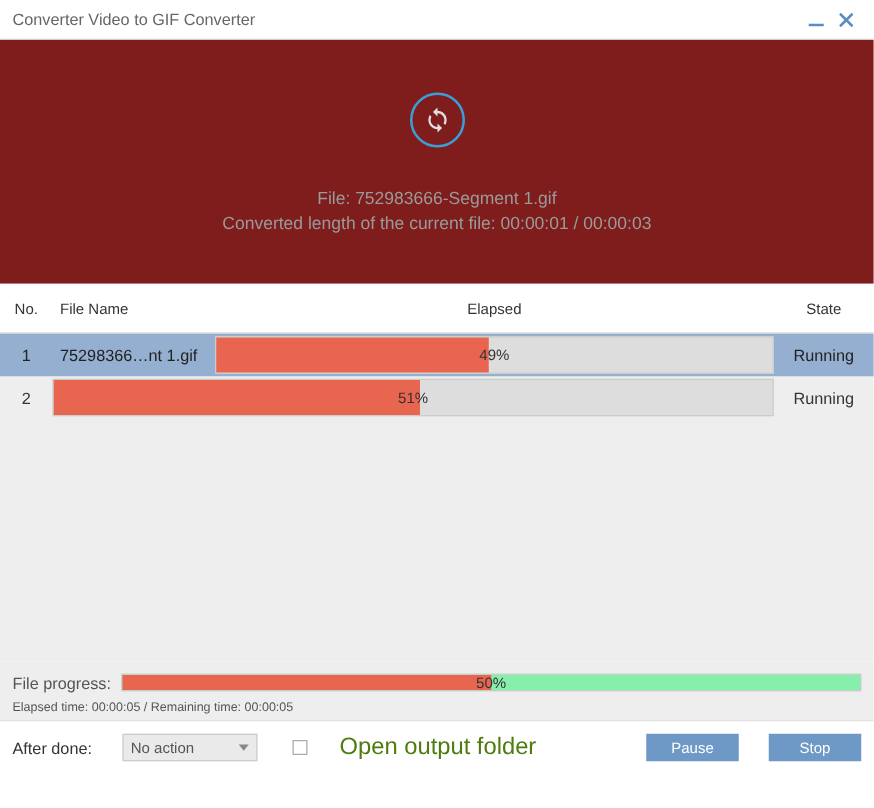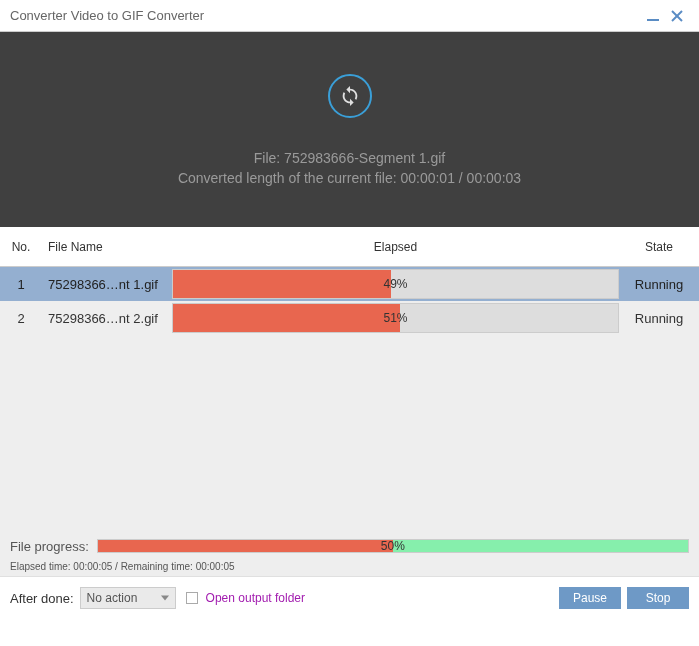--- a/index.html
+++ b/index.html
@@ -1,20 +1,20 @@
 <!DOCTYPE html>
 <html><head>
 <meta charset="utf-8">
 <style>
 * { box-sizing: border-box; margin: 0; padding: 0; }
 body { font-family: Arial, sans-serif; font-size: 13px; color: #333; background: #fff; width: 699px; }
 .titlebar { height: 32px; display: flex; align-items: center; padding: 0 10px; border-bottom: 1px solid #ccc; }
 .titlebar-title { flex: 1; color: #666; font-size: 13px; }
 .titlebar-btn { width: 24px; height: 24px; display: flex; align-items: center; justify-content: center; cursor: pointer; color: #5a8cc4; }
-.preview { background: #404040; height: 195px; display: flex; flex-direction: column; align-items: center; justify-content: center; }
+.preview { background: #7f1d1d; height: 195px; display: flex; flex-direction: column; align-items: center; justify-content: center; }
 .refresh-circle { width: 44px; height: 44px; border: 2px solid #3a9fd8; border-radius: 50%; display: flex; align-items: center; justify-content: center; margin-bottom: 28px; }
 .refresh-circle svg { fill: #e0e0e0; }
 .preview-line { color: #9a9a9a; font-size: 14px; margin-top: 4px; }
 .table-header { display: flex; background: #fff; border-bottom: 1px solid #ccc; height: 40px; align-items: center; font-size: 12px; color: #333; }
 .th { text-align: left; }
 .col-no { width: 42px; text-align: center; }
 .col-name { width: 130px; padding-left: 6px; }
 .col-prog { flex: 1; text-align: center; }
 .col-state { width: 80px; text-align: center; }
 .table-body { height: 262px; background: #eee; }
@@ -23,28 +23,28 @@
 .cell { }
 .progress-wrap { flex: 1; display: flex; align-items: center; position: relative; height: 16px; }
 .progress-bar { position: relative; flex: 1; height: 30px; background: #ddd; border: 1px solid #ccc; }
 .progress-fill { position: absolute; left: 0; top: 0; bottom: 0; background: #e8664f; }
 .progress-label { position: absolute; left: 50%; top: 50%; transform: translate(-50%, -50%); font-size: 12px; color: #333; }
 .total-sec { background: #eee; padding: 8px 10px 4px; }
 .total-row { display: flex; align-items: center; height: 18px; margin-bottom: 6px; }
 .total-label { color: #555; margin-right: 8px; font-size: 13px; }
 .total-bar { flex: 1; height: 14px; background: #86efac; border: 1px solid #ccc; position: relative; }
 .elapsed { color: #555; font-size: 10px; }
-.footer { display: flex; align-items: center; padding: 10px; gap: 6px; border-top: 1px solid #e0e0e0; }
+.footer { display: flex; align-items: center; padding: 10px; gap: 24px; border-top: 1px solid #e0e0e0; }
 .footer-label { color: #333; font-size: 13px; }
-.select { width: 96px; height: 22px; background: #eaeaea; border: 1px solid #ccc; display: flex; align-items: center; padding: 0 6px; font-size: 12px; color: #555; position: relative; cursor: pointer; }
+.select { width: 108px; height: 22px; background: #eaeaea; border: 1px solid #ccc; display: flex; align-items: center; padding: 0 6px; font-size: 12px; color: #555; position: relative; cursor: pointer; }
 .select::after { content: ''; position: absolute; right: 6px; top: 50%; width: 0; height: 0; border-left: 4px solid transparent; border-right: 4px solid transparent; border-top: 5px solid #888; transform: translateY(-50%); }
 .checkbox { width: 12px; height: 12px; border: 1px solid #aaa; background: #fff; margin-left: 4px; cursor: pointer; }
-.cb-label { color: #a21caf; font-size: 12px; margin-left: 2px; }
+.cb-label { color: #4d7c0f; font-size: 19px; margin-left: 2px; }
 .spacer { flex: 1; }
-.btn { width: 62px; height: 22px; background: #6e99c6; color: #fff; border: none; font-size: 12px; cursor: pointer; display: flex; align-items: center; justify-content: center; }
+.btn { width: 74px; height: 22px; background: #6e99c6; color: #fff; border: none; font-size: 12px; cursor: pointer; display: flex; align-items: center; justify-content: center; }
 </style>
 </head>
 <body>
 
 <div class="titlebar">
   <div class="titlebar-title">Converter Video to GIF Converter</div>
   <div class="titlebar-btn">
     <svg width="14" height="14" viewBox="0 0 14 14">
         <rect x="1" y="10" width="12" height="2" fill="currentColor"></rect>
       </svg>
@@ -81,21 +81,20 @@
       <div class="progress-wrap">
         <div class="progress-bar">
           <div class="progress-fill" style="width:49%"></div>
           <div class="progress-label">49%</div>
         </div>
       </div>
       <div class="cell col-state">Running</div>
     </div>
     <div class="row">
       <div class="cell col-no">2</div>
-      <div class="cell col-name">75298366…nt 2.gif</div>
       <div class="progress-wrap">
         <div class="progress-bar">
           <div class="progress-fill" style="width:51%"></div>
           <div class="progress-label">51%</div>
         </div>
       </div>
       <div class="cell col-state">Running</div>
     </div>
   </div>
 

